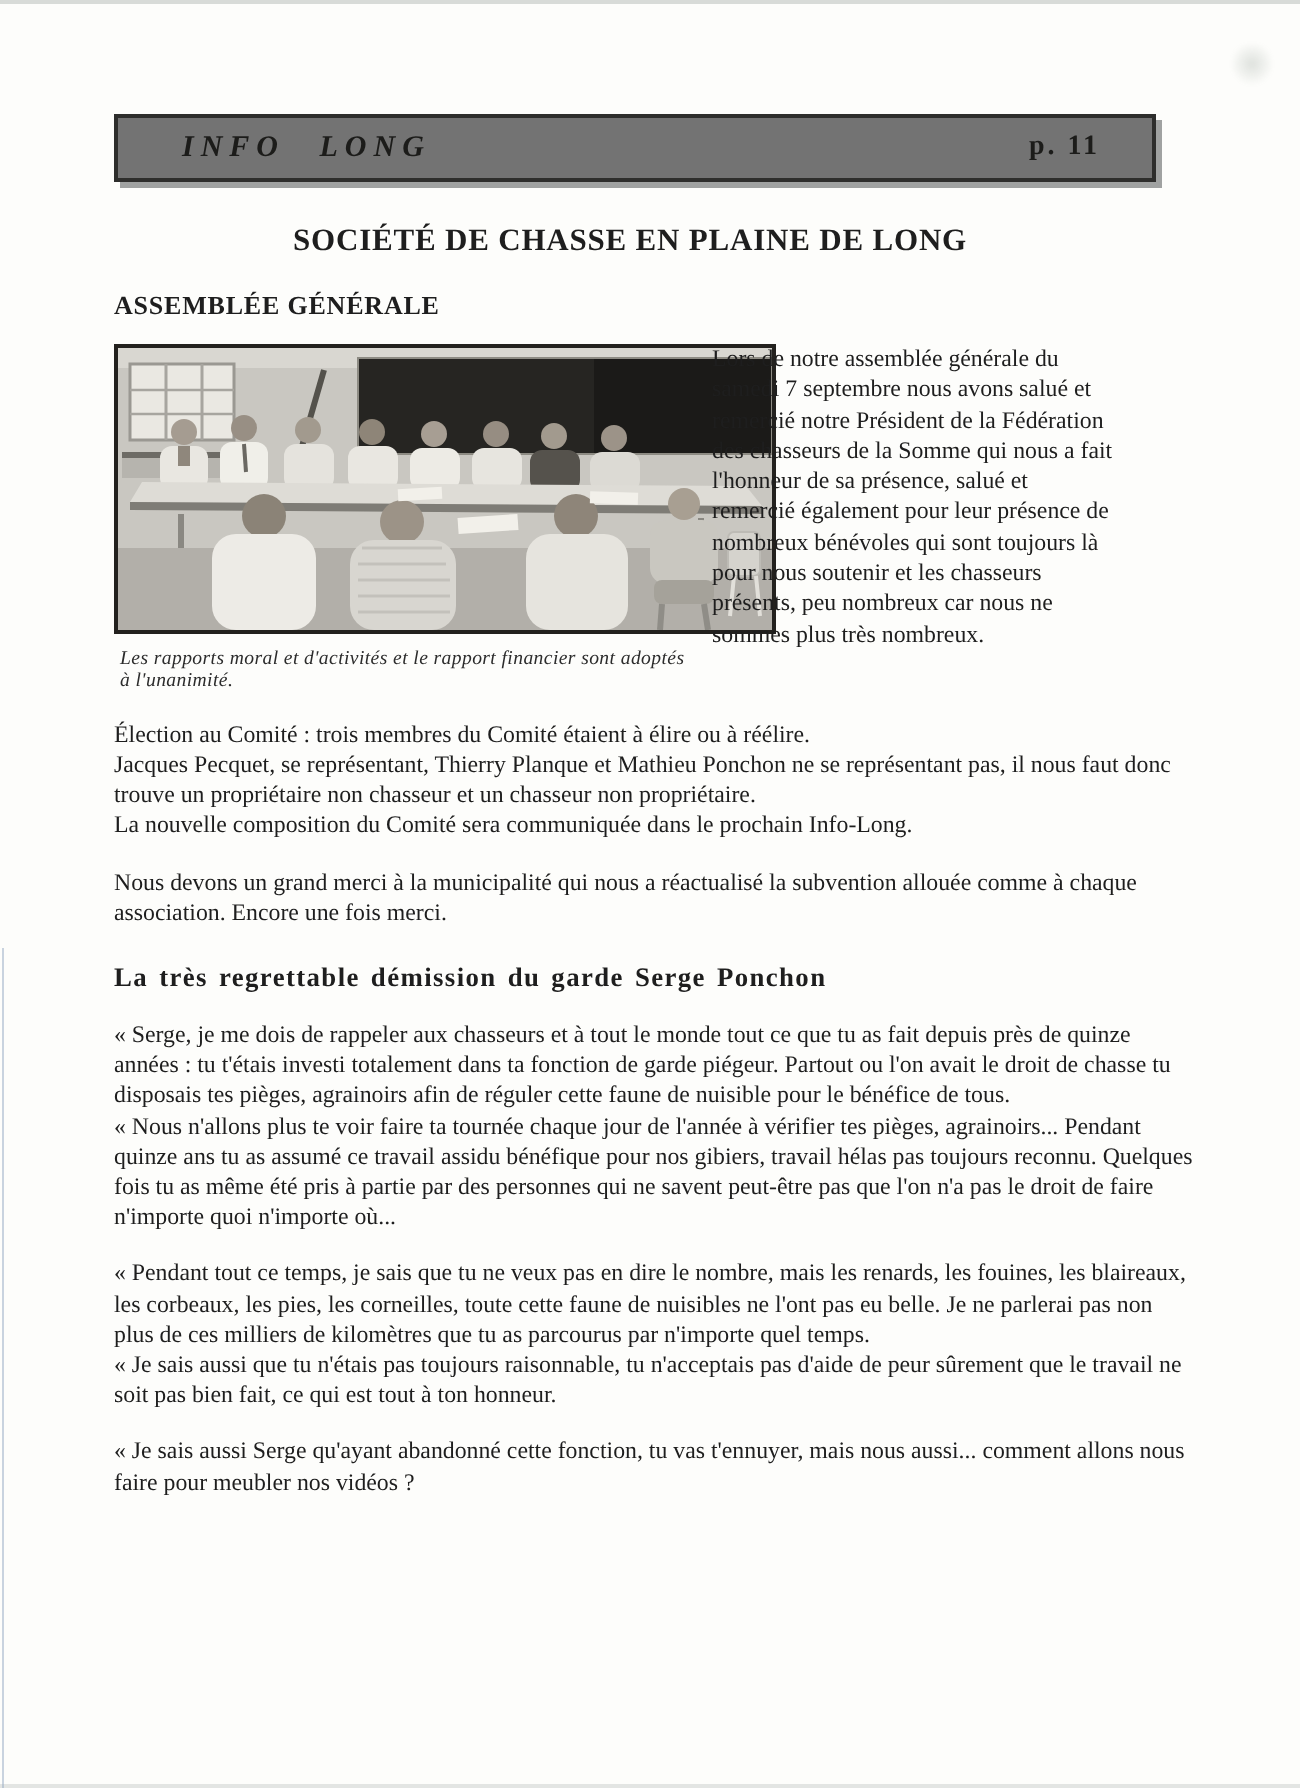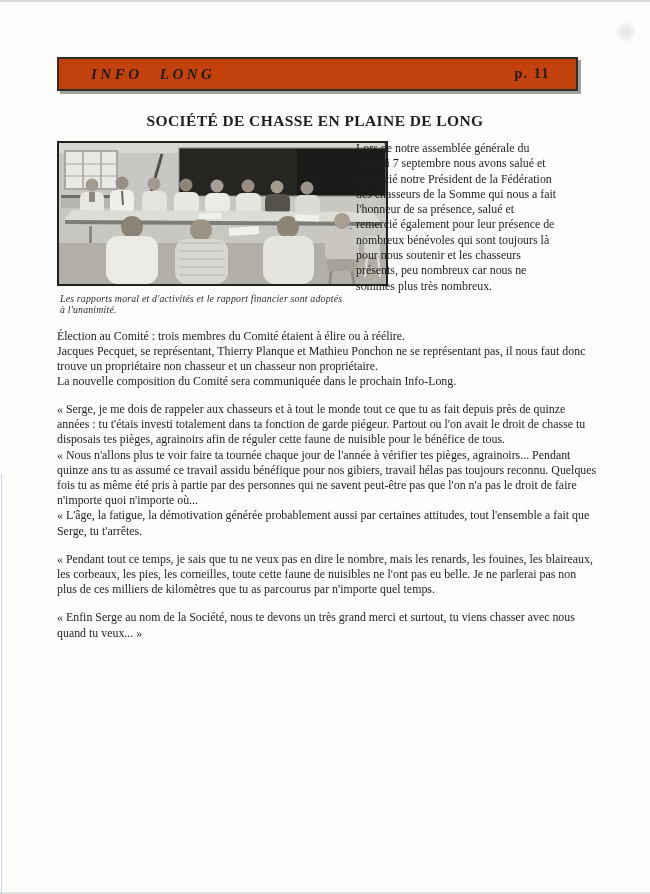--- a/index.html
+++ b/index.html
@@ -19,21 +19,21 @@
     position:absolute;right:14px;top:22px;width:20px;height:22px;
     background:radial-gradient(circle at 50% 45%, #8e9a90 0%, rgba(142,154,144,0) 70%);
     opacity:.28;filter:blur(1px);
   }
   .content{position:absolute;left:57px;top:57px;width:540px;}
 
   
   .info-bar{
     box-sizing:border-box;
     width:521px;height:34px;
-    background:#c2410c;
+    background:#737373;
     border:2px solid #2e2e2c;
     box-shadow:3px 3px 0 rgba(110,114,112,.65);
     display:flex;align-items:center;justify-content:space-between;
     padding:0 26px 0 32px;
   }
   .info-bar .bar-title{
     font-weight:bold;font-style:italic;
     font-size:15px;letter-spacing:3.5px;word-spacing:10px;
     color:#1c1c1a;
   }
@@ -94,20 +94,21 @@
 
   <div class="content">
 
     <header class="info-bar">
       <span class="bar-title">INFO  LONG</span>
       <span class="bar-page">p. 11</span>
     </header>
 
     <h1 class="main-title">SOCIÉTÉ DE CHASSE EN PLAINE DE LONG</h1>
 
+    <h2 class="h-assembly">ASSEMBLÉE GÉNÉRALE</h2>
 
     <div class="photo-row">
       <figure class="photo" role="img" aria-label="Photo en noir et blanc : une dizaine d'hommes réunis autour de tables devant un grand tableau noir lors de l'assemblée générale">
         <div class="photo-frame">
           <svg viewBox="0 0 327 141" preserveAspectRatio="none" aria-hidden="true">
 
             <rect x="0" y="0" width="327" height="141" fill="#c9c7c1"></rect>
             <rect x="0" y="0" width="327" height="10" fill="#d9d7d1"></rect>
 
             <g>
@@ -217,30 +218,32 @@
         </div>
         <figcaption>Les rapports moral et d'activités et le rapport financier sont adoptés à l'unanimité.</figcaption>
       </figure>
 
       <p class="intro-col">Lors de notre assemblée générale du samedi 7 septembre nous avons salué et remercié notre Président de la Fédération des chasseurs de la Somme qui nous a fait l'honneur de sa présence, salué et remercié également pour leur présence de nombreux bénévoles qui sont toujours là pour nous soutenir et les chasseurs présents, peu nombreux car nous ne sommes plus très nombreux.</p>
     </div>
 
     <p class="body-p pre-line">Élection au Comité : trois membres du Comité étaient à élire ou à réélire.
 Jacques Pecquet, se représentant, Thierry Planque et Mathieu Ponchon ne se représentant pas, il nous faut donc trouve un propriétaire non chasseur et un chasseur non propriétaire.
 La nouvelle composition du Comité sera communiquée dans le prochain Info-Long.</p>
-
+    <p class="body-p">Nous devons un grand merci à la municipalité qui nous a réactualisé la subvention allouée comme à chaque association. Encore une fois merci.</p>
+
+    <h3 class="h-resignation">La très regrettable démission du garde Serge Ponchon</h3>
 
     <div class="quote-group">
       <p class="quote-p">« Serge,  je me dois de rappeler aux chasseurs et à tout le monde tout ce que tu as fait depuis près de quinze années : tu t'étais investi totalement dans ta fonction de garde piégeur. Partout ou l'on avait le droit de chasse tu disposais tes pièges, agrainoirs afin de réguler cette faune de nuisible pour le bénéfice de tous.</p>
       <p class="quote-p">« Nous n'allons plus te voir faire ta tournée chaque jour de l'année à vérifier tes pièges, agrainoirs... Pendant quinze ans tu as assumé ce travail assidu bénéfique pour nos gibiers, travail hélas pas toujours reconnu. Quelques fois tu as même été pris à partie par des personnes qui ne savent peut-être pas que l'on n'a pas le droit de faire n'importe quoi n'importe où...</p>
-      <p class="quote-p">« L'âge, la fatigue, la démotivation générée probablement aussi par certaines attitudes, tout l'ensemble a fait que Serge, tu t'arrêtes.</p>
     </div>
 
     <div class="quote-group">
       <p class="quote-p">« Pendant tout ce temps, je sais que tu ne veux pas en dire le nombre, mais les renards, les fouines, les blaireaux, les corbeaux, les pies, les corneilles, toute cette faune de nuisibles ne l'ont pas eu belle. Je ne parlerai pas non plus de ces milliers de kilomètres que tu as parcourus par n'importe quel temps.</p>
+      <p class="quote-p">« Je sais aussi que tu n'étais pas toujours raisonnable, tu n'acceptais pas d'aide de peur sûrement que le travail ne soit pas bien fait, ce qui est tout à ton honneur.</p>
     </div>
 
     <div class="quote-group">
-      <p class="quote-p">« Enfin Serge au nom de la Société, nous te devons un très grand merci et surtout, tu viens chasser avec nous quand tu veux... »</p>
+      <p class="quote-p">« Je sais aussi Serge qu'ayant abandonné cette fonction, tu vas t'ennuyer, mais nous aussi... comment allons nous faire pour meubler nos vidéos ?</p>
     </div>
 
   </div>
 </div>
 
 </body></html>

